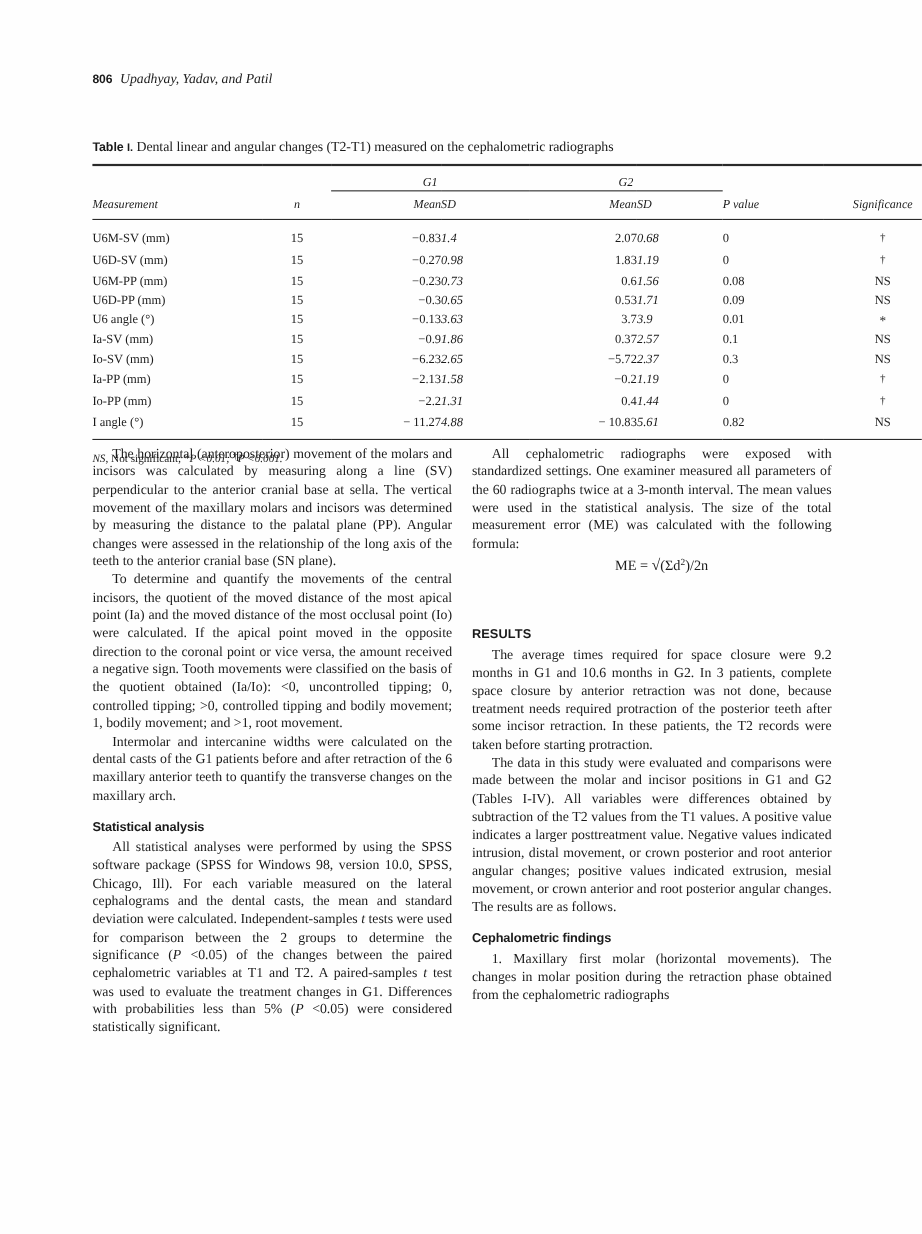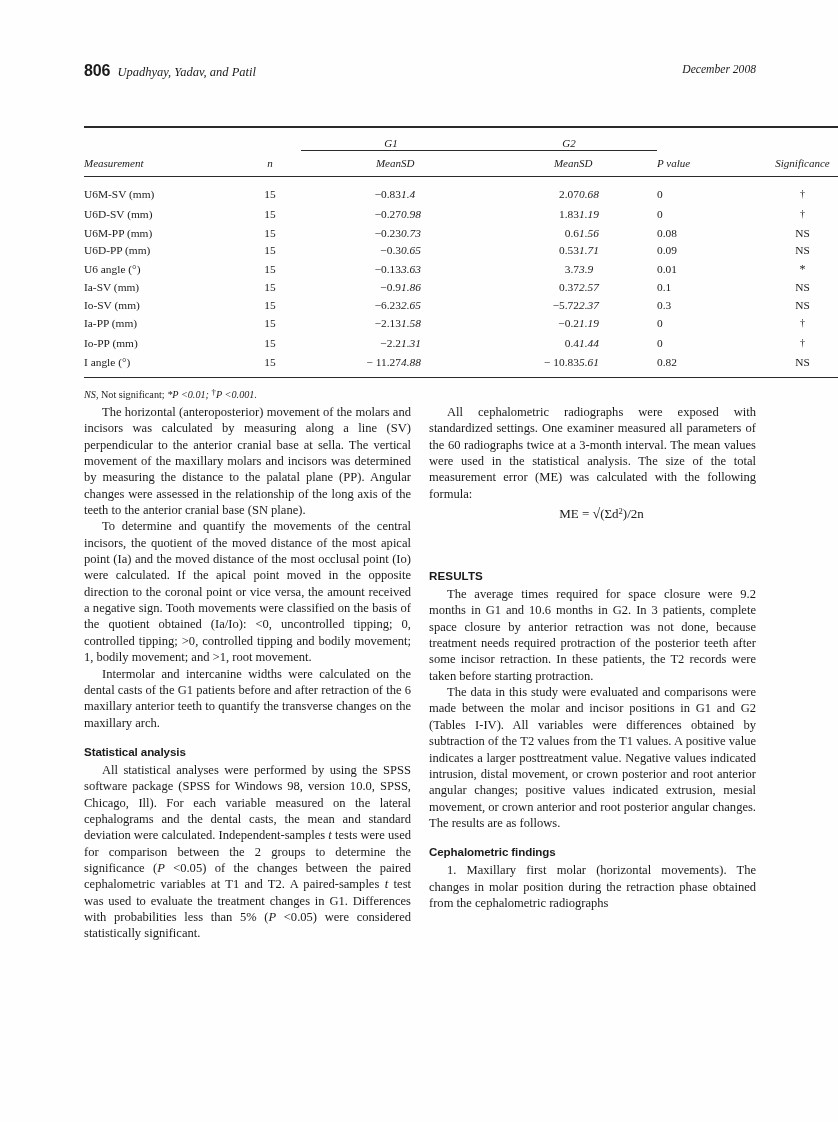--- a/index.html
+++ b/index.html
@@ -31,21 +31,21 @@
     height: 36px;
   }
   .runhead-left {
     position: absolute;
     left: 0; top: 0;
     white-space: nowrap;
   }
   .page-number {
     font-family: "Liberation Sans", sans-serif;
     font-weight: bold;
-    font-size: 16px;
+    font-size: 11px;
     letter-spacing: -0.1px;
   }
   .authors {
     font-style: italic;
     font-size: 12.5px;
     margin-left: 7px;
   }
   .runhead-right {
     position: absolute;
     right: 0; top: 0;
@@ -184,26 +184,29 @@
 </head>
 <body>
 
 <div class="page">
 
   <div class="runhead">
     <div class="runhead-left">
       <span class="page-number">806</span><span class="authors">Upadhyay, Yadav, and Patil</span>
     </div>
     <div class="runhead-right">
-      <span class="issue-date">December 2008</span>
     </div>
   </div>
 
   <div class="table-block">
 
+    <div class="table-caption">
+      <span class="tbl-label"><span>Table</span> <span class="roman">I.</span></span>
+      <span class="tbl-text">Dental linear and angular changes (T2-T1) measured on the cephalometric radiographs</span>
+    </div>
 
     <table class="data">
       <colgroup>
         <col style="width:155px">
         <col style="width:62px">
         <col style="width:100px">
         <col style="width:80px">
         <col style="width:98px">
         <col style="width:78px">
         <col style="width:92px">

